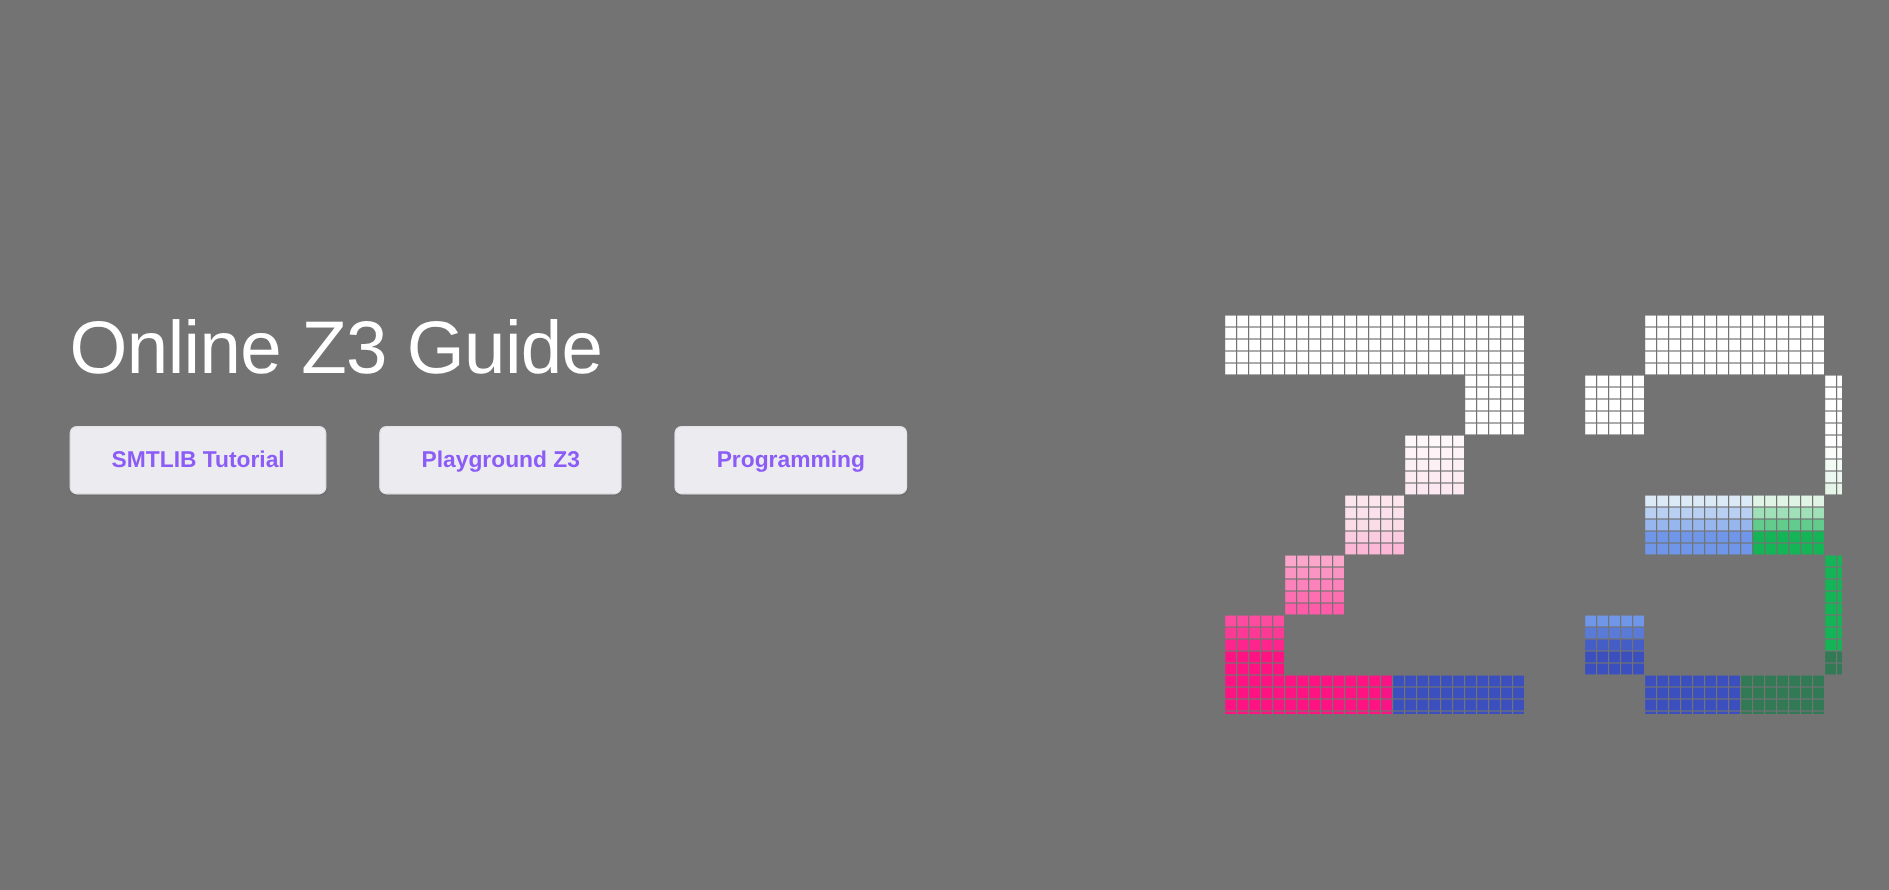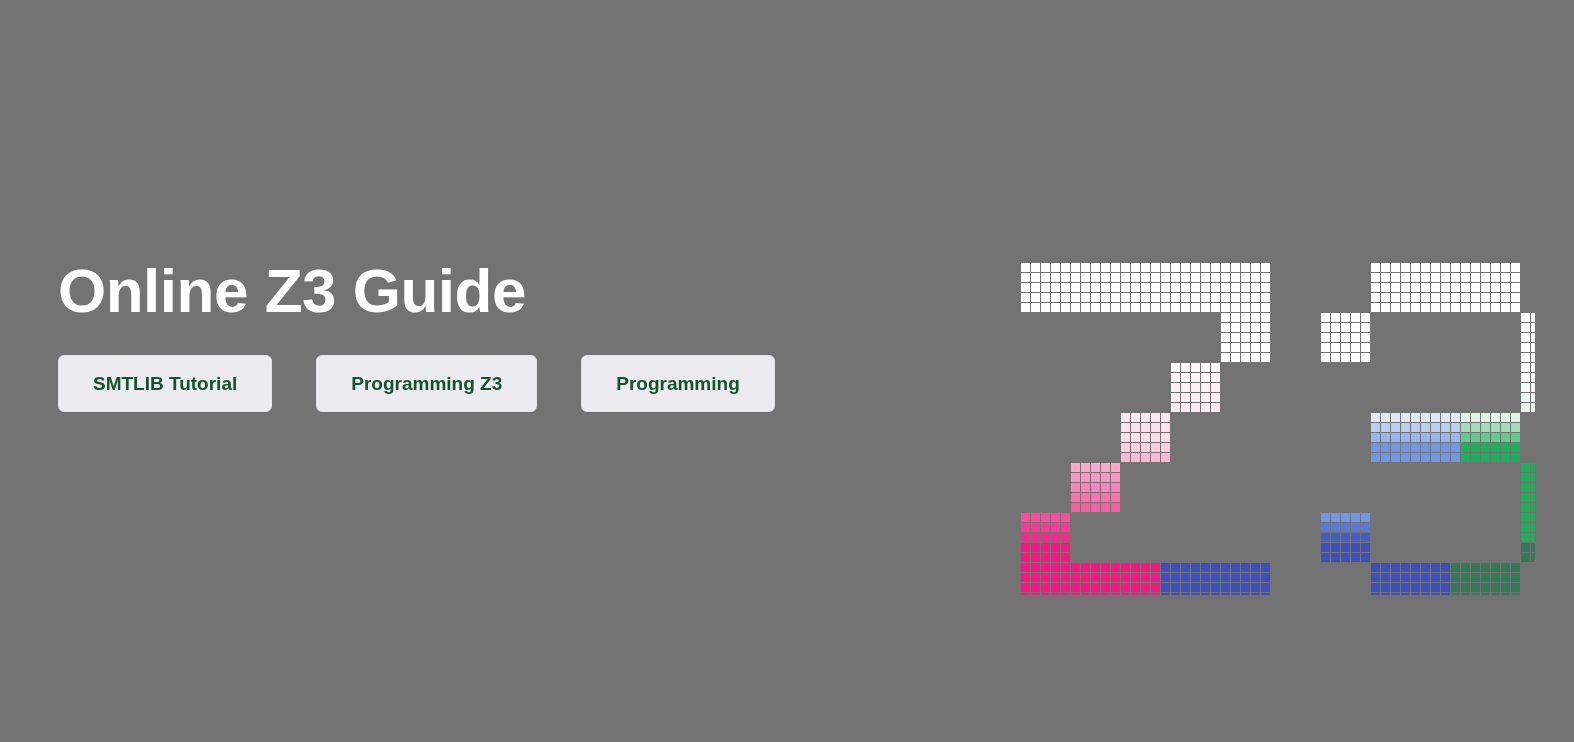--- a/index.html
+++ b/index.html
@@ -22,36 +22,36 @@
     height: 742px;
   }
   .hero-text {
     position: absolute;
     left: 58px;
     top: 258px;
     width: 900px;
   }
   .hero-title {
     font-size: 62px;
-    font-weight: bold;
+    font-weight: normal;
     color: #ffffff;
     letter-spacing: -0.5px;
     line-height: 1.05;
     margin: 0 0 32px 0;
     white-space: nowrap;
   }
   .btn-row {
     display: flex;
     flex-direction: row;
     align-items: center;
     gap: 44px;
   }
   .btn {
     background: #ebebf0;
-    color: #14532d;
+    color: #8b5cf6;
     border: 1px solid #e2e2e8;
     border-radius: 6px;
     font-size: 19px;
     font-weight: bold;
     font-family: "Liberation Sans", sans-serif;
     height: 57px;
     padding: 0 34px;
     display: inline-flex;
     align-items: center;
     justify-content: center;
@@ -72,21 +72,21 @@
 </style>
 </head>
 <body>
 
 <div class="hero">
 
   <div class="hero-text">
     <h1 class="hero-title">Online Z3 Guide</h1>
     <div class="btn-row">
       <button class="btn">SMTLIB Tutorial</button>
-      <button class="btn">Programming Z3</button>
+      <button class="btn">Playground Z3</button>
       <button class="btn">Programming</button>
     </div>
   </div>
 
   <div class="logo-wrap">
     <svg class="logo-svg" id="logo-svg" width="520" height="340" viewBox="0 0 520 340" aria-label="Z3">
         <rect x="6" y="8" width="9" height="9" fill="#ffffff"></rect>
         <rect x="16" y="8" width="9" height="9" fill="#ffffff"></rect>
         <rect x="26" y="8" width="9" height="9" fill="#ffffff"></rect>
         <rect x="36" y="8" width="9" height="9" fill="#ffffff"></rect>

